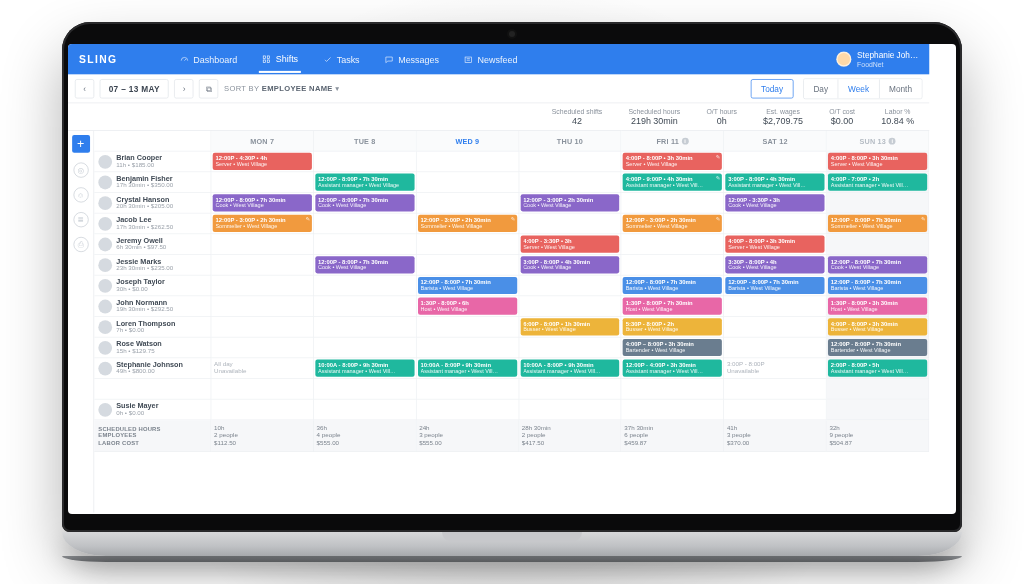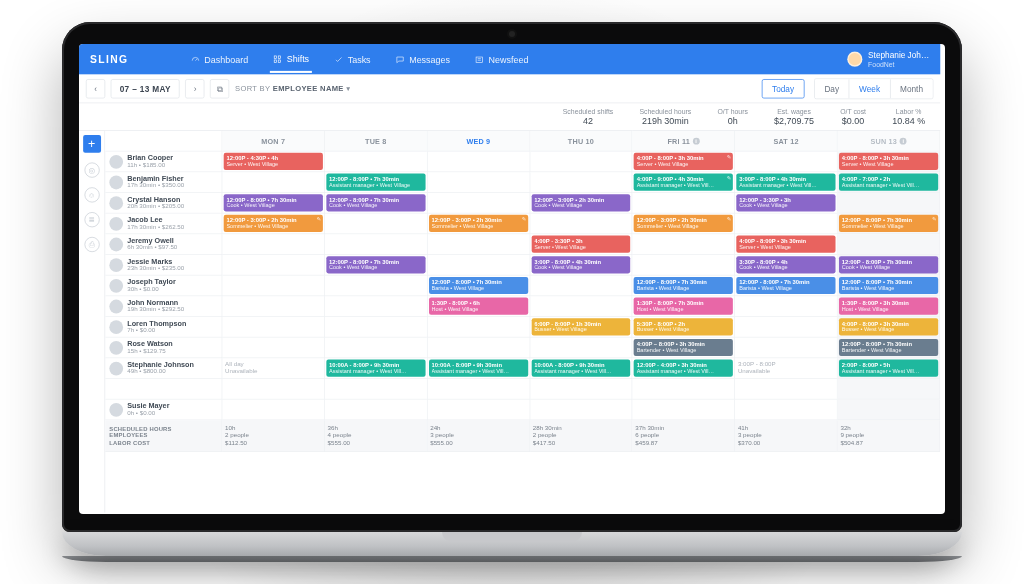--- a/index.html
+++ b/index.html
@@ -11,21 +11,21 @@
   }
 
   
   .laptop {
     width: 900px;
     position: relative;
   }
   .bezel {
     background: #0b0b0c;
     border-radius: 28px 28px 8px 8px;
-    padding: 22px 17px 18px;
+    padding: 22px 6px 18px;
     box-shadow:
       inset 0 0 0 2px #2a2a2c,
       0 30px 60px rgba(0,0,0,.30);
     position: relative;
   }
   .camera {
     width: 6px; height: 6px; border-radius: 50%;
     background: #222; box-shadow: 0 0 0 2px #111;
     position: absolute; top: 9px; left: calc(50% - 3px);
   }

